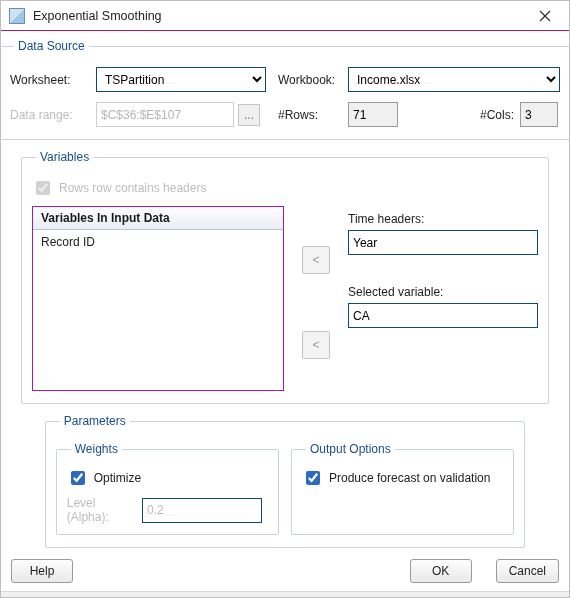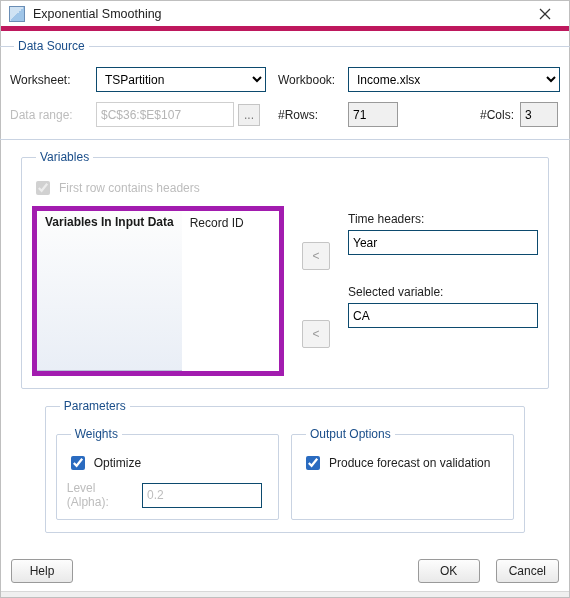--- a/index.html
+++ b/index.html
@@ -19,21 +19,21 @@
     border: 1px solid #bfbfbf;
     display: flex;
     flex-direction: column;
     background: #fff;
   }
   .titlebar {
     height: 30px;
     display: flex;
     align-items: center;
     padding: 0 6px 0 8px;
-    border-bottom: 5px solid #be185d;
+    border-bottom: 1px solid #be185d;
   }
   .app-icon {
     width: 16px; height: 16px;
     border: 1px solid #6a8db5;
     background: linear-gradient(135deg,#cfe2f3 0 50%,#9fc5e8 50% 100%);
     margin-right: 8px;
   }
   .title { flex: 1; font-size: 12.5px; color: #222; }
   .close-btn {
     width: 36px; height: 100%;
@@ -85,22 +85,22 @@
   .ellipsis-btn {
     width: 22px; height: 22px;
     border: 1px solid #c5c5c5;
     background: #f0f0f0; color:#777;
     display:flex;align-items:center;justify-content:center;
     cursor: default;
   }
   .variables-body { display: flex; gap: 18px; }
   .list-panel {
     width: 252px;
-    border: 5px solid #a21caf;
-    display:flex; flex-direction:row;
+    border: 1px solid #a21caf;
+    display:flex; flex-direction:column;
     background:#fff;
   }
   .list-header {
     background: linear-gradient(#fdfdfd,#e9eef6);
     border-bottom: 1px solid #b8c4d6;
     font-weight: bold;
     padding: 4px 8px;
     color:#1a1a1a;
   }
   .list-body { flex:1; padding: 4px 8px; min-height: 160px; }
@@ -126,21 +126,21 @@
   .params-inner fieldset { flex:1; min-width:0; padding:12px 16px 10px 10px; }
   .level-row { display:flex; align-items:center; gap:8px; }
   .level-row .lbl { color:#bdbdbd; }
   .level-input {
     width: 120px; height:22px; border:1px solid #d4d4d4;
     color:#bdbdbd; padding:0 4px; background:#fff;
   }
   .button-bar {
     display:flex; align-items:center;
     padding: 4px 10px 8px 10px;
-    gap: 16px;
+    gap: 24px;
   }
   .button-bar .spacer { flex:1; }
   .btn {
     min-width: 62px; height: 24px;
     border:1px solid #9a9a9a; background:linear-gradient(#fdfdfd,#e9e9e9);
     border-radius:3px; padding:0 12px;
     display:flex;align-items:center;justify-content:center;
     cursor:pointer;
   }
   .footbar {
@@ -187,21 +187,21 @@
         <input type="text" readonly="" class="ro" style="width: 50px;" value="71">
         <span class="lbl" style="text-align:right;">#Cols:</span>
         <input type="text" readonly="" class="ro" style="width: 38px;" value="3">
       </div>
     </fieldset>
 
     <fieldset>
       <legend>Variables</legend>
       <label class="chk-row disabled">
         <input type="checkbox" checked="" disabled="" style="">
-        <span>First row contains headers</span>
+        <span>Rows row contains headers</span>
       </label>
       <div class="variables-body">
         <div class="list-panel">
           <div class="list-header">Variables In Input Data</div>
           <div class="list-body">
             <div class="list-item">Record ID</div>
           </div>
         </div>
         <div class="move-col">
           <div style="height:18px;"></div>

